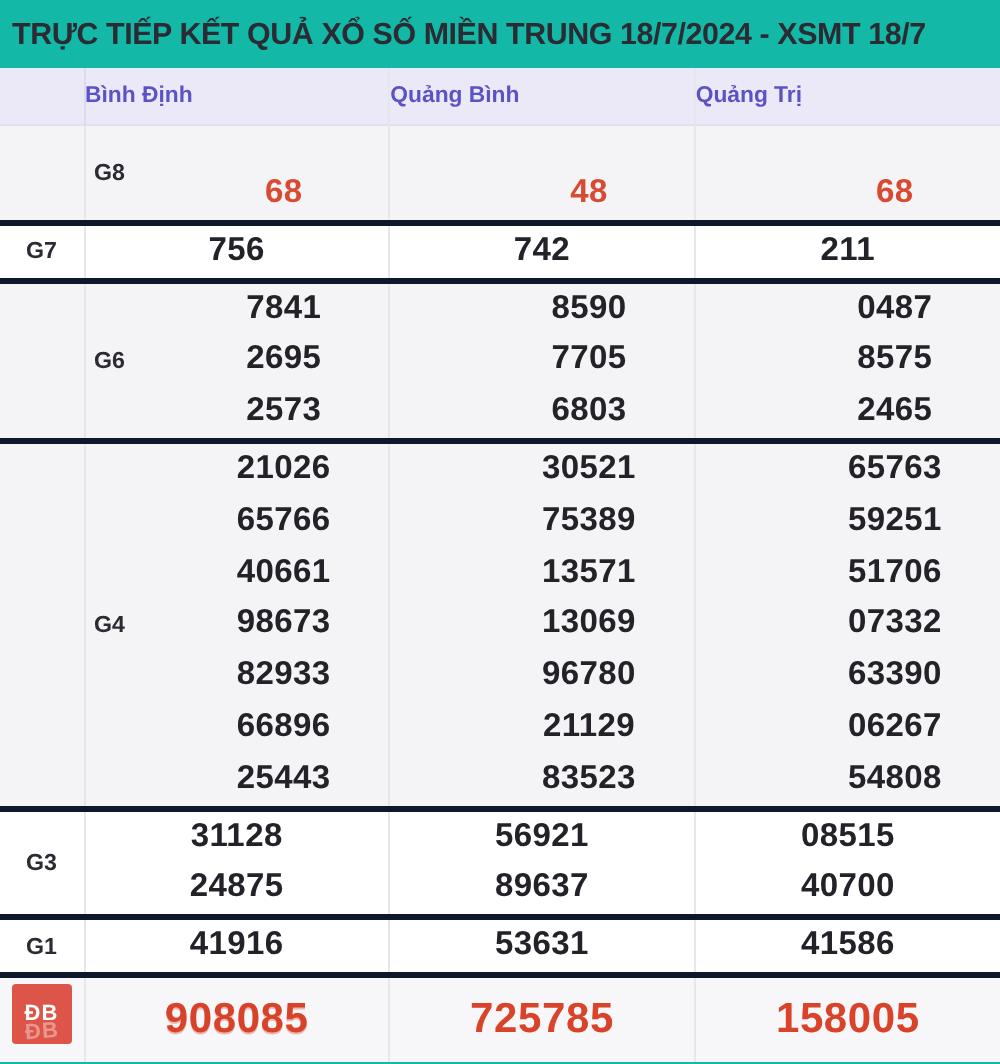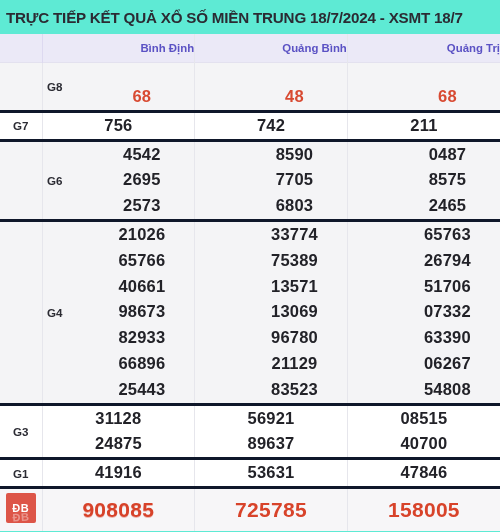--- a/index.html
+++ b/index.html
@@ -13,21 +13,21 @@
     overflow: hidden;
     font-family: "Liberation Sans", sans-serif;
     -webkit-font-smoothing: antialiased;
   }
 
   .page {
     width: 500px;
     height: 532px;
     position: relative;
     box-sizing: border-box;
-    background: #5eead4;
+    background: #14b8a6;
   }
 
   
   .title {
     font-size: 15.2px;
     font-weight: bold;
     color: #2b2b33;
     letter-spacing: -0.2px;
     padding: 8px 0 0 6px;
     line-height: 20px;
@@ -56,21 +56,21 @@
     border-right: none;
   }
 
   
   thead th {
     background: #ebe9f7;
     color: #5b52c4;
     font-size: 11.4px;
     font-weight: bold;
     height: 28px;
-    text-align: right;
+    text-align: left;
     vertical-align: middle;
     border-right: 1px solid #ddd9f0;
   }
   thead th.head-label {
     background: #ebe9f7;
     border-right: 1px solid #ddd9f0;
   }
 
   
   td.prize-label {
@@ -214,21 +214,21 @@
           <td class="numbers">
             <span class="num">742</span>
           </td>
           <td class="numbers">
             <span class="num">211</span>
           </td>
         </tr>
         <tr class="row-shade">
           <td class="prize-label">G6</td>
           <td class="numbers">
-            <span class="num">4542</span>
+            <span class="num">7841</span>
             <span class="num">2695</span>
             <span class="num">2573</span>
           </td>
           <td class="numbers">
             <span class="num">8590</span>
             <span class="num">7705</span>
             <span class="num">6803</span>
           </td>
           <td class="numbers">
             <span class="num">0487</span>
@@ -241,31 +241,31 @@
           <td class="numbers">
             <span class="num">21026</span>
             <span class="num">65766</span>
             <span class="num">40661</span>
             <span class="num">98673</span>
             <span class="num">82933</span>
             <span class="num">66896</span>
             <span class="num">25443</span>
           </td>
           <td class="numbers">
-            <span class="num">33774</span>
+            <span class="num">30521</span>
             <span class="num">75389</span>
             <span class="num">13571</span>
             <span class="num">13069</span>
             <span class="num">96780</span>
             <span class="num">21129</span>
             <span class="num">83523</span>
           </td>
           <td class="numbers">
             <span class="num">65763</span>
-            <span class="num">26794</span>
+            <span class="num">59251</span>
             <span class="num">51706</span>
             <span class="num">07332</span>
             <span class="num">63390</span>
             <span class="num">06267</span>
             <span class="num">54808</span>
           </td>
         </tr>
         <tr class="row-plain">
           <td class="prize-label">G3</td>
           <td class="numbers">
@@ -283,21 +283,21 @@
         </tr>
         <tr class="row-plain">
           <td class="prize-label">G1</td>
           <td class="numbers">
             <span class="num">41916</span>
           </td>
           <td class="numbers">
             <span class="num">53631</span>
           </td>
           <td class="numbers">
-            <span class="num">47846</span>
+            <span class="num">41586</span>
           </td>
         </tr>
         <tr class="special-row">
           <td class="db-cell"><span class="db-badge">ĐB<span class="db-ghost">ĐB</span></span></td>
           <td class="numbers"><span class="wm-wrap"><span class="num special">908085</span><span class="wm-ghost">908085</span></span></td>
           <td class="numbers"><span class="wm-wrap"><span class="num special">725785</span></span></td>
           <td class="numbers"><span class="wm-wrap"><span class="num special">158005</span></span></td>
         </tr>
       </tbody>
   </table>

